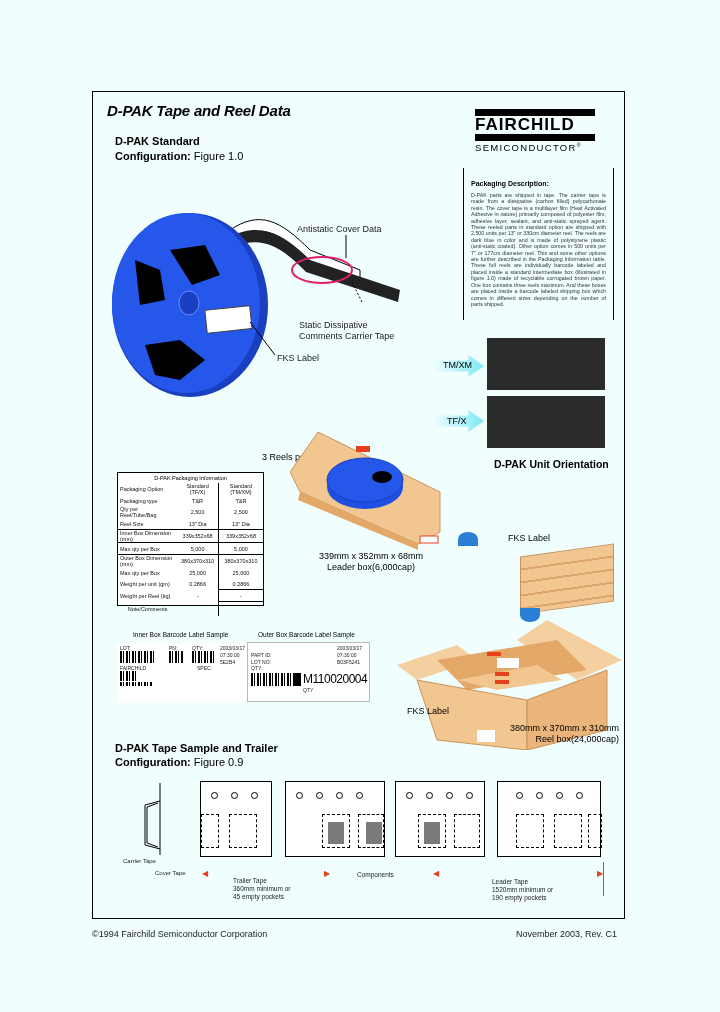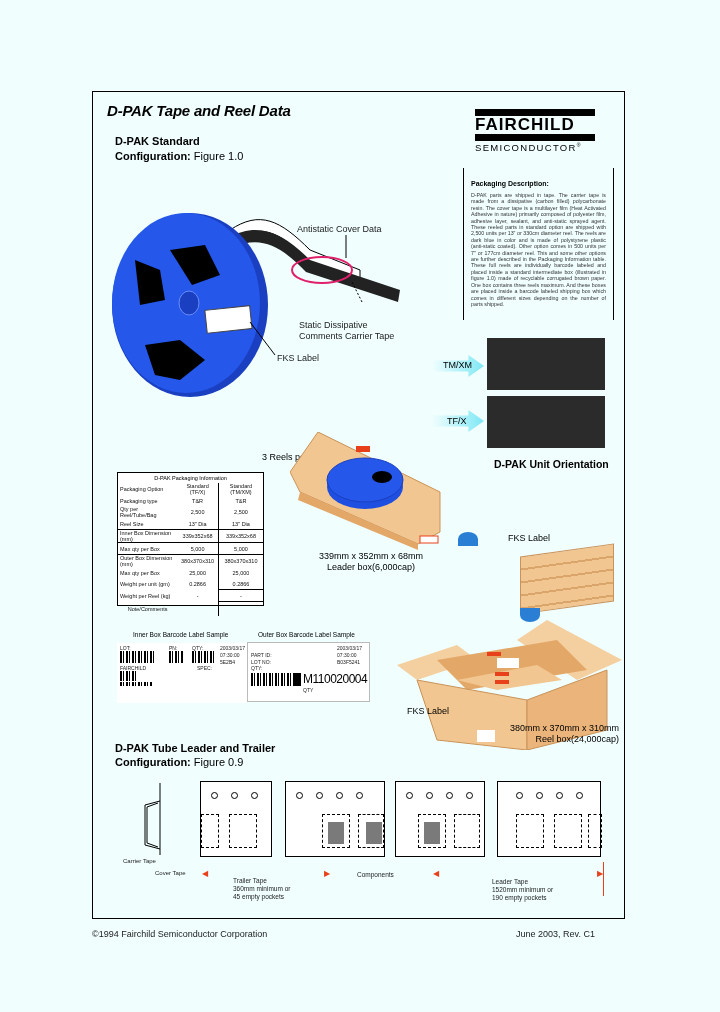--- a/index.html
+++ b/index.html
@@ -211,21 +211,21 @@
   <div class="abs small" style="left:89px;top:16px;">B03F5241</div>
   <div class="abs small" style="left:3px;top:9px;">PART ID:</div>
   <div class="abs small" style="left:3px;top:16px;">LOT NO:</div>
   <div class="abs small" style="left:3px;top:22px;">QTY:</div>
   <div class="abs barcode" style="left:3px;top:30px;width:40px;height:13px;"></div>
   <div class="abs" style="left:45px;top:30px;width:8px;height:13px;background:#000;"></div>
   <div class="abs" style="left:55px;top:29px;font-size:12px;font-weight:normal;letter-spacing:-0.5px;">M110020004</div>
   <div class="abs small" style="left:55px;top:44px;">QTY</div>
 </div>
 
-<div class="abs h2" style="left:115px;top:740px;">D-PAK Tube Leader and Trailer</div>
+<div class="abs h2" style="left:115px;top:740px;">D-PAK Tape Sample and Trailer</div>
 <div class="abs h2" style="left:115px;top:754px;">
   <span>Configuration:</span>
   <span class="n">Figure 0.9</span>
 </div>
 
 <svg class="abs" style="left:135px;top:783px;" width="35" height="80">
   <line x1="25" y1="0" x2="25" y2="72" stroke="#000"></line>
   <polyline points="25,18 10,22 10,62 25,66" fill="none" stroke="#000"></polyline>
   <polyline points="23,20 12,24 12,60 23,64" fill="none" stroke="#000"></polyline>
 </svg>
@@ -280,13 +280,13 @@
   <div>45 empty pockets</div>
 </div>
 <div class="abs small" style="left:357px;top:872px;font-size:6.5px;">Components</div>
 <div class="abs small" style="left:492px;top:878px;font-size:6.5px;line-height:8px;">
   <div>Leader Tape</div>
   <div>1520mm minimum or</div>
   <div>190 empty pockets</div>
 </div>
 
 <div class="abs" style="left:92px;top:929px;font-size:9px;color:#222;">©1994 Fairchild Semiconductor Corporation</div>
-<div class="abs" style="left:516px;top:929px;font-size:9px;color:#222;">June 2003, Rev. C1</div>
+<div class="abs" style="left:516px;top:929px;font-size:9px;color:#222;">November 2003, Rev. C1</div>
 
 </body></html>

